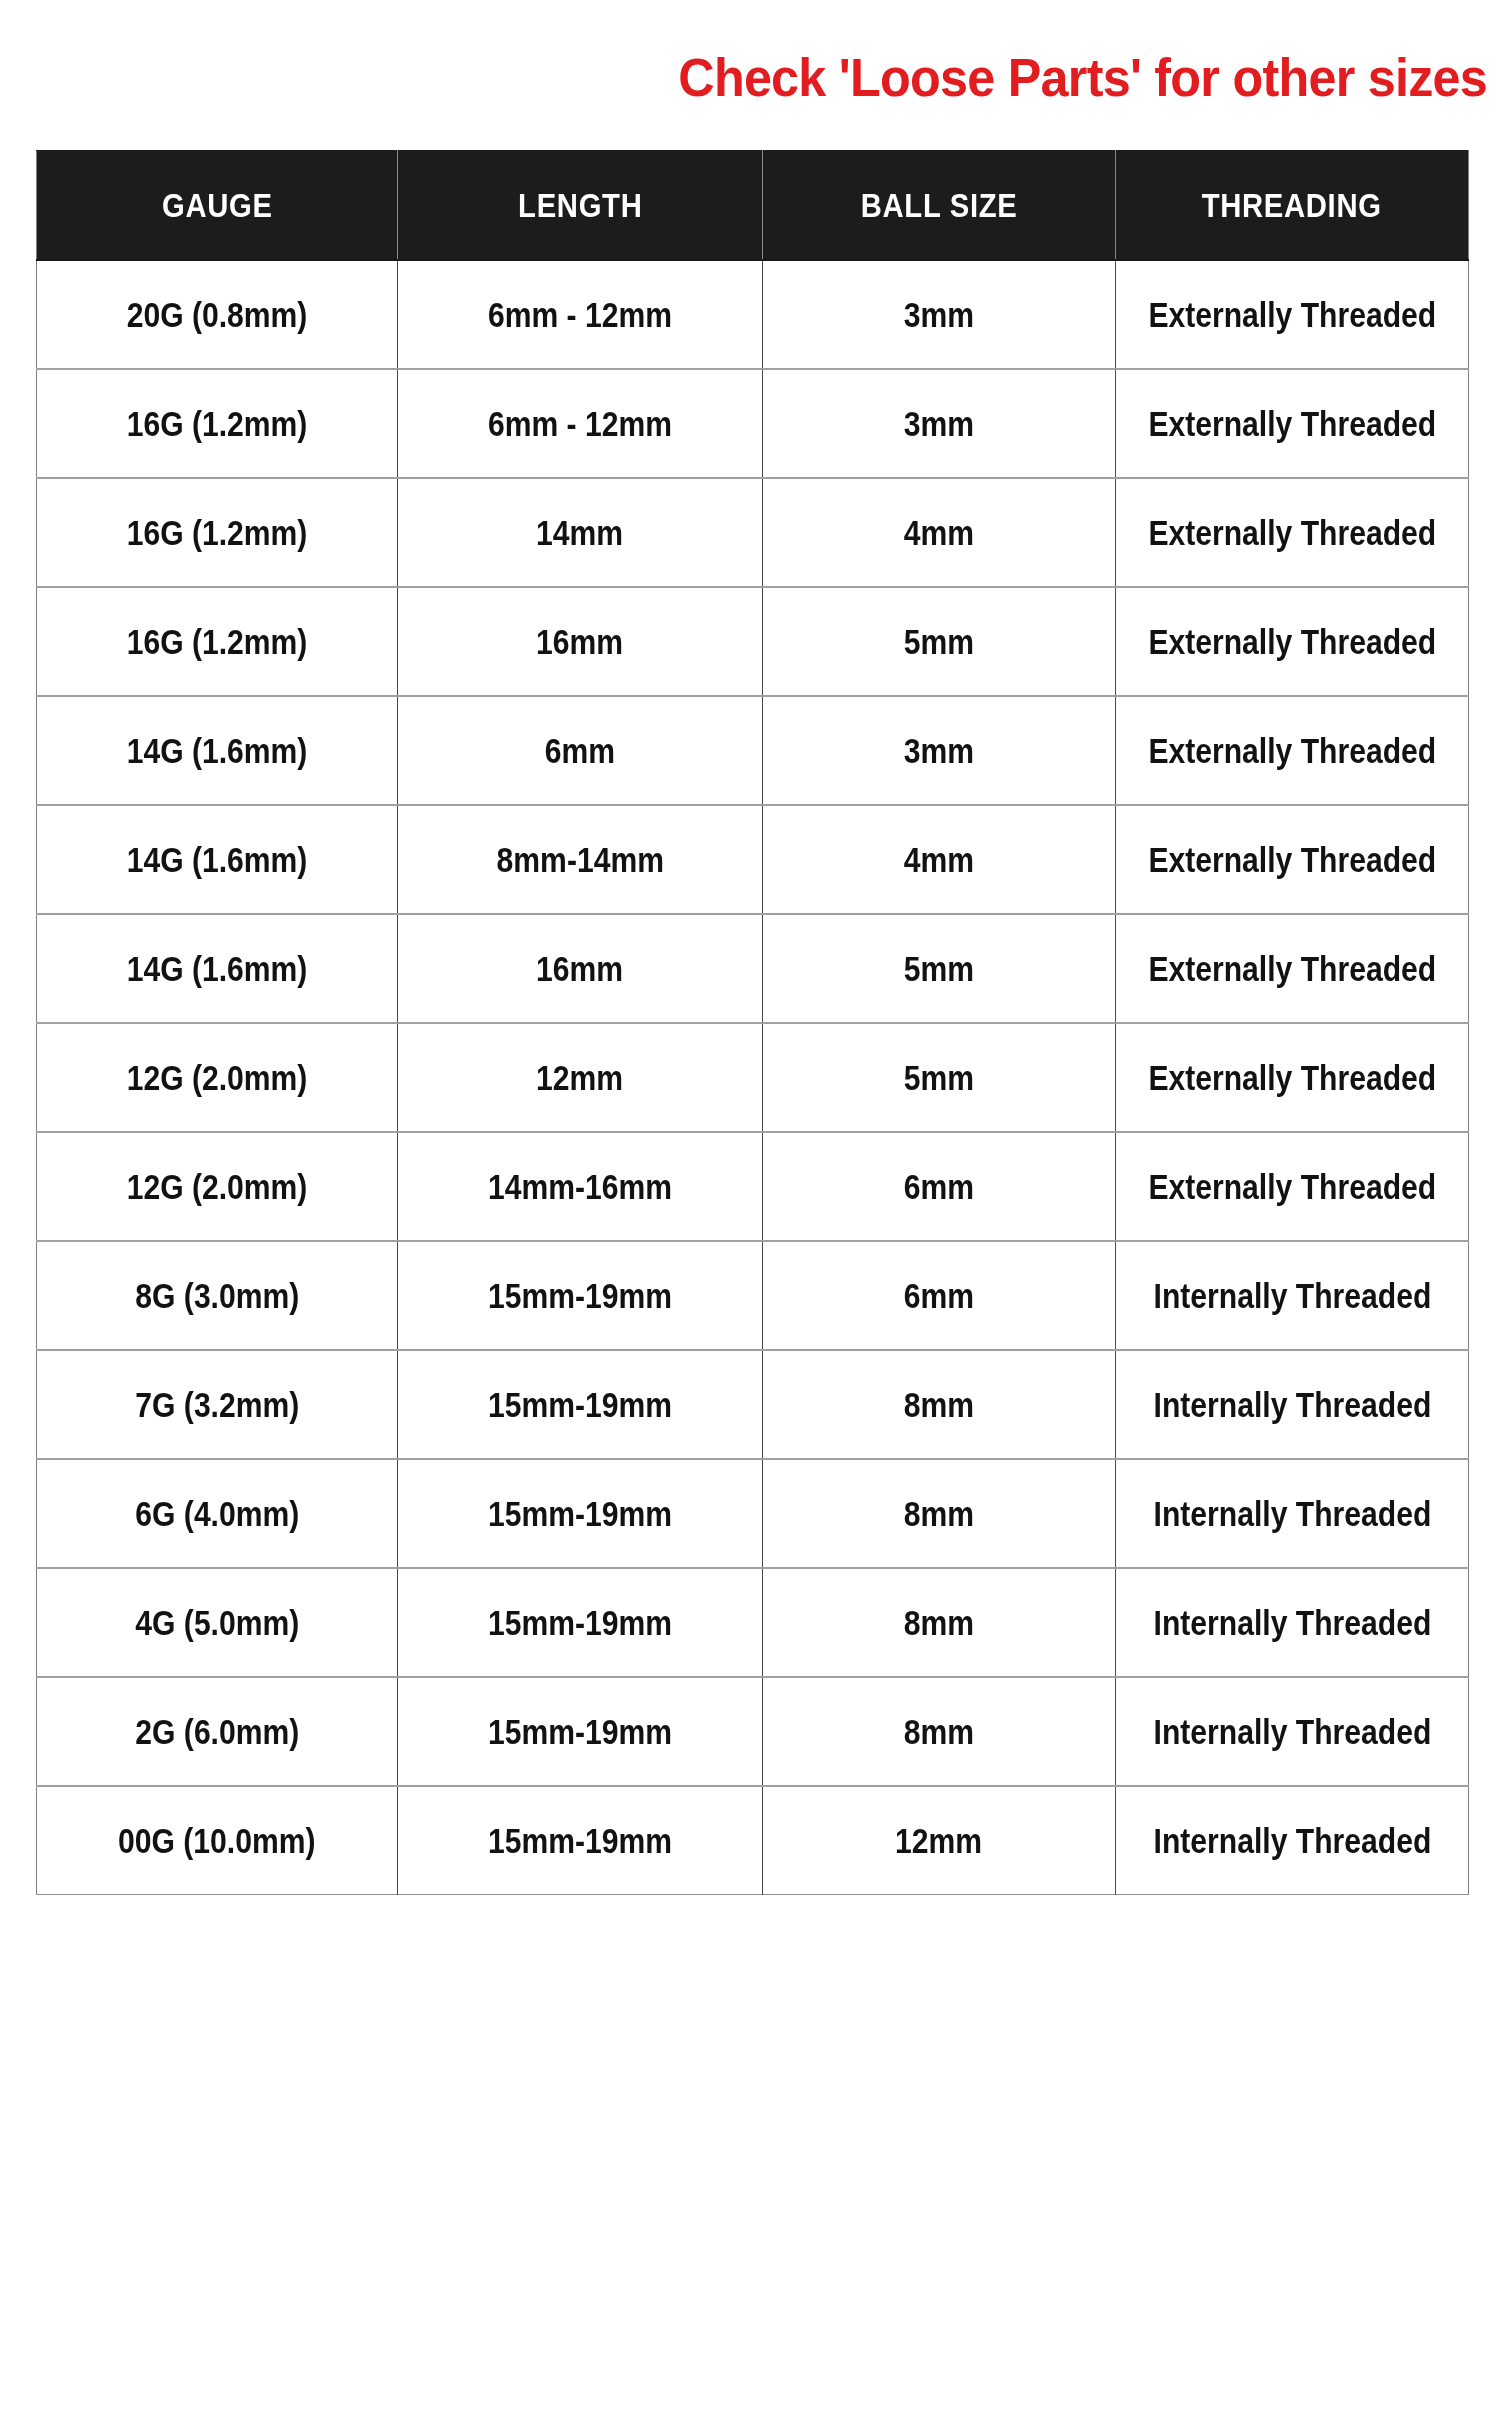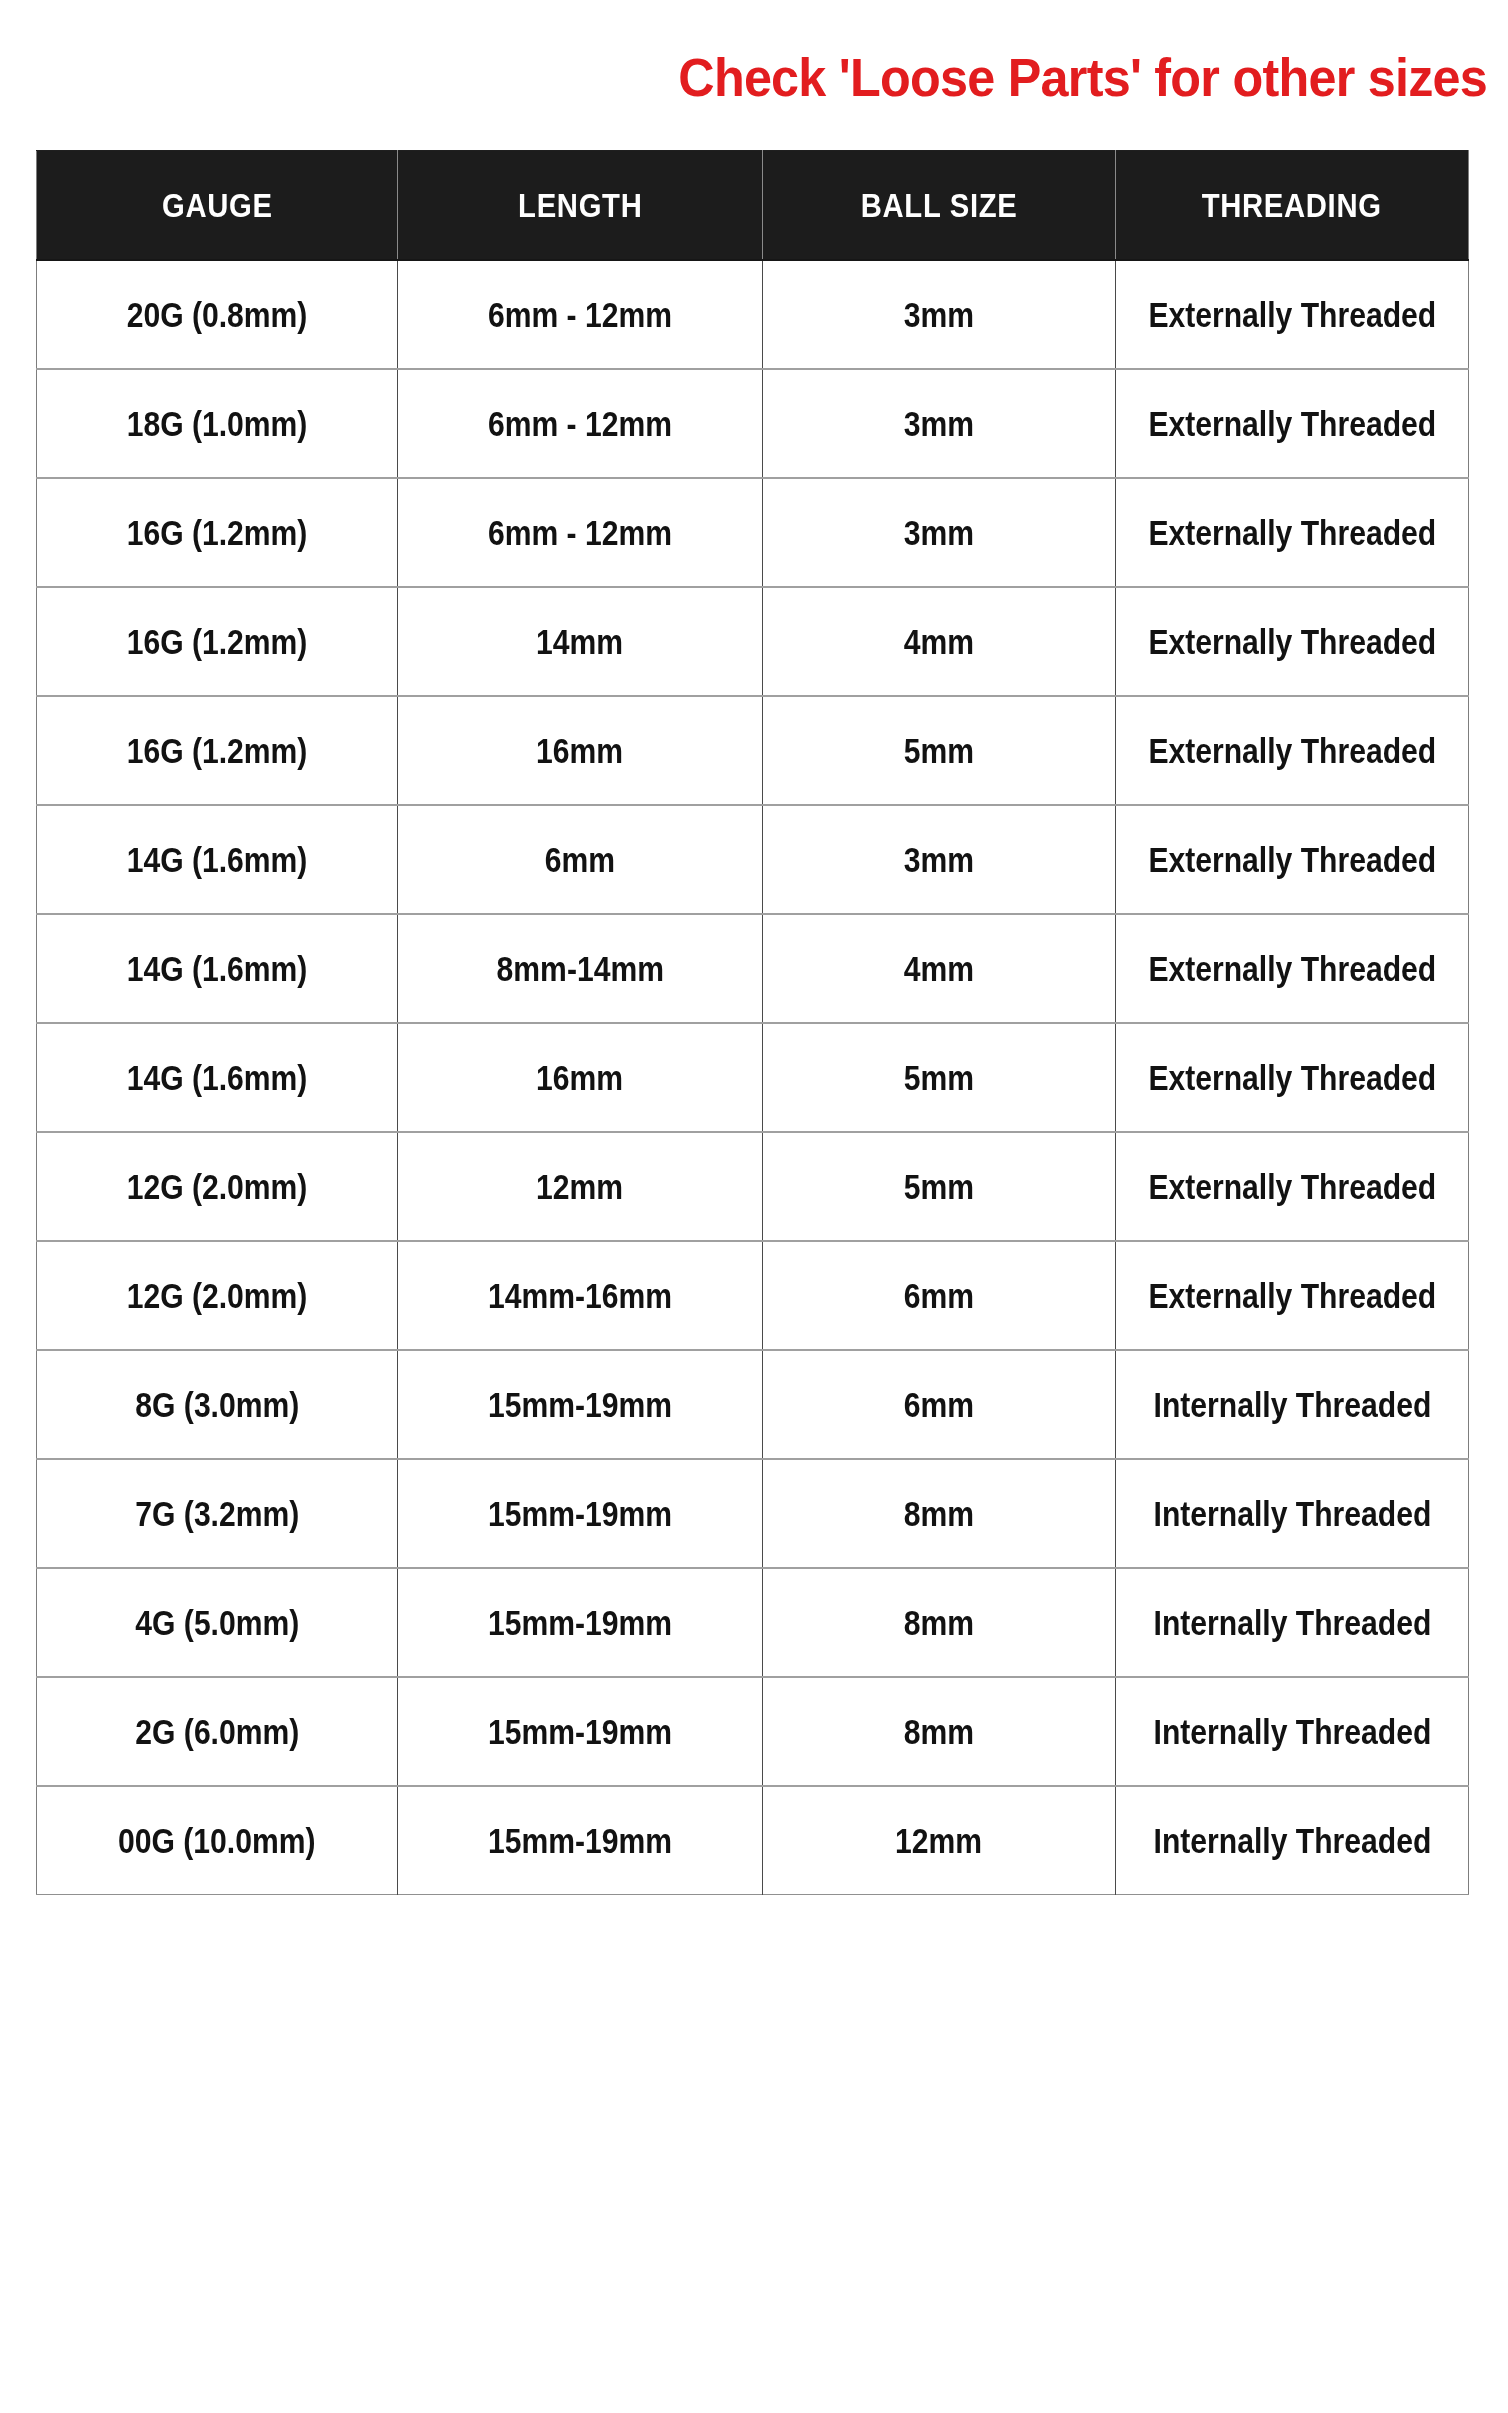--- a/index.html
+++ b/index.html
@@ -106,26 +106,20 @@
       </tr>
     </thead>
     <tbody>
         <tr>
           <td><span class="cnd">20G (0.8mm)</span></td>
           <td><span class="cnd">6mm - 12mm</span></td>
           <td><span class="cnd">3mm</span></td>
           <td><span class="cnd">Externally Threaded</span></td>
         </tr>
         <tr>
-          <td><span class="cnd">18G (1.0mm)</span></td>
-          <td><span class="cnd">6mm - 12mm</span></td>
-          <td><span class="cnd">3mm</span></td>
-          <td><span class="cnd">Externally Threaded</span></td>
-        </tr>
-        <tr>
           <td><span class="cnd">16G (1.2mm)</span></td>
           <td><span class="cnd">6mm - 12mm</span></td>
           <td><span class="cnd">3mm</span></td>
           <td><span class="cnd">Externally Threaded</span></td>
         </tr>
         <tr>
           <td><span class="cnd">16G (1.2mm)</span></td>
           <td><span class="cnd">14mm</span></td>
           <td><span class="cnd">4mm</span></td>
           <td><span class="cnd">Externally Threaded</span></td>
@@ -172,20 +166,26 @@
           <td><span class="cnd">6mm</span></td>
           <td><span class="cnd">Internally Threaded</span></td>
         </tr>
         <tr>
           <td><span class="cnd">7G (3.2mm)</span></td>
           <td><span class="cnd">15mm-19mm</span></td>
           <td><span class="cnd">8mm</span></td>
           <td><span class="cnd">Internally Threaded</span></td>
         </tr>
         <tr>
+          <td><span class="cnd">6G (4.0mm)</span></td>
+          <td><span class="cnd">15mm-19mm</span></td>
+          <td><span class="cnd">8mm</span></td>
+          <td><span class="cnd">Internally Threaded</span></td>
+        </tr>
+        <tr>
           <td><span class="cnd">4G (5.0mm)</span></td>
           <td><span class="cnd">15mm-19mm</span></td>
           <td><span class="cnd">8mm</span></td>
           <td><span class="cnd">Internally Threaded</span></td>
         </tr>
         <tr>
           <td><span class="cnd">2G (6.0mm)</span></td>
           <td><span class="cnd">15mm-19mm</span></td>
           <td><span class="cnd">8mm</span></td>
           <td><span class="cnd">Internally Threaded</span></td>

